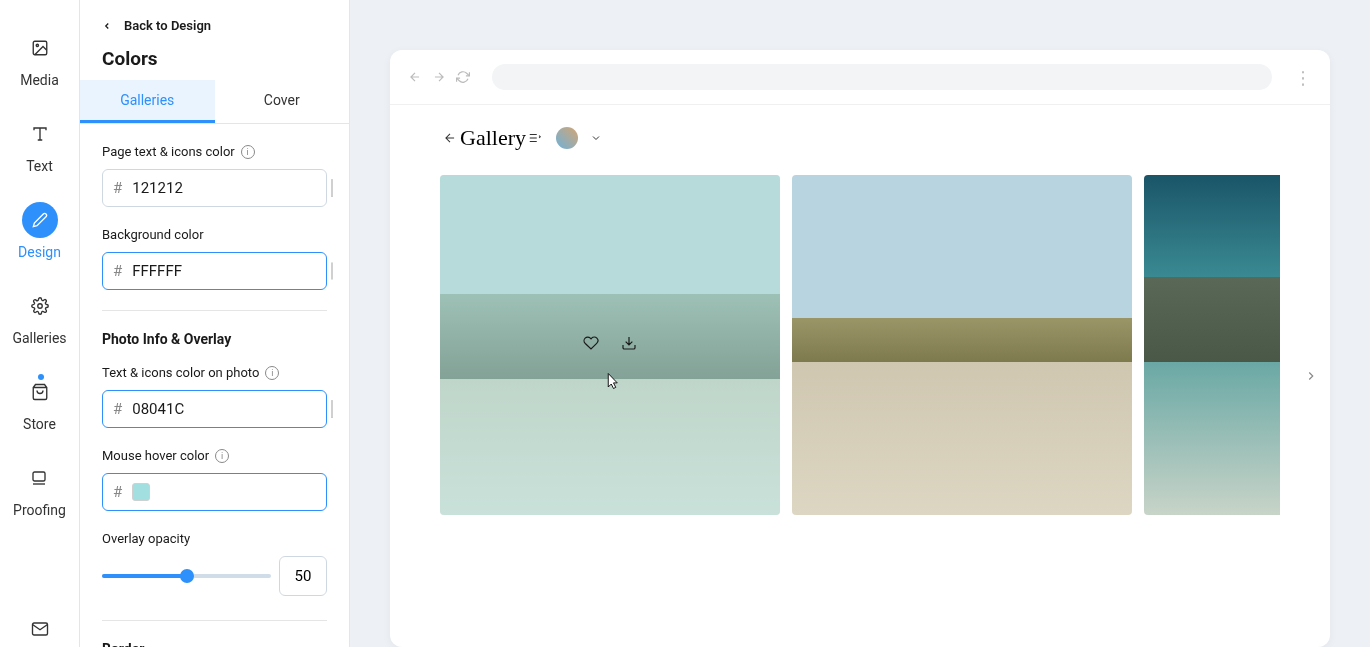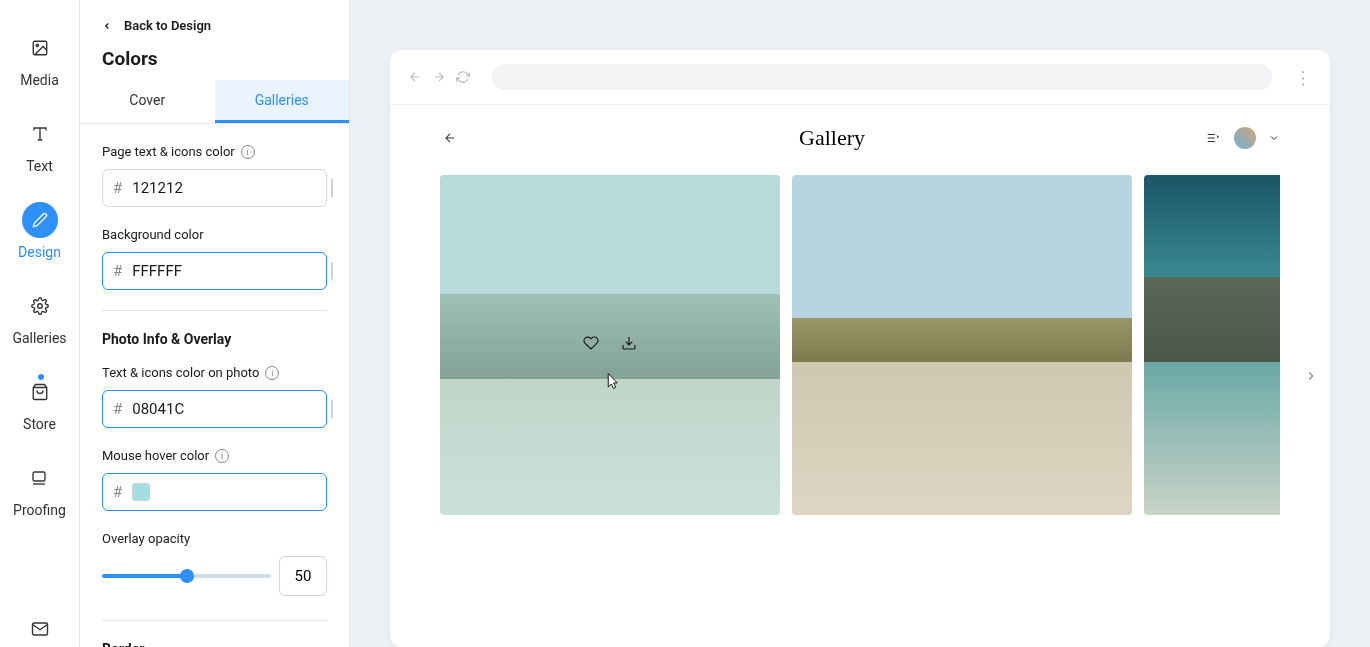--- a/index.html
+++ b/index.html
@@ -33,21 +33,21 @@
 .slider-fill{position:absolute;height:4px;background:#2e90fa;border-radius:2px;width:50%}
 .slider-thumb{position:absolute;width:14px;height:14px;background:#2e90fa;border-radius:50%;top:-5px;left:calc(50% - 7px)}
 .slider-val{width:48px;border:1px solid #cfd8e0;border-radius:6px;padding:10px 0;text-align:center;font-size:15px}
 .canvas{flex:1;background:#edf1f5;padding:50px 40px 0;overflow:hidden}
 .browser{background:#fff;border-radius:12px;box-shadow:0 2px 8px rgba(0,0,0,0.05);height:100%;display:flex;flex-direction:column}
 .browser-bar{display:flex;align-items:center;gap:10px;padding:14px 18px;border-bottom:1px solid #f0f0f0}
 .bar-btn{color:#bbb;cursor:pointer}
 .url-bar{flex:1;height:26px;background:#f2f4f6;border-radius:13px;margin:0 12px}
 .dots{color:#bbb;font-size:18px}
 .preview{flex:1;padding:20px 50px;position:relative}
-.preview-head{display:flex;align-items:center;justify-content:space-between;margin-bottom:24px}
+.preview-head{display:flex;align-items:center;margin-bottom:24px}
 .gallery-title{font-family:Georgia,serif;font-size:22px}
 .head-right{display:flex;align-items:center;gap:12px}
 .avatar{width:22px;height:22px;border-radius:50%;background:linear-gradient(45deg,#6fb1d8,#d4a574)}
 .gallery-row{display:flex;gap:12px;height:340px;overflow:hidden}
 .thumb{flex:0 0 340px;border-radius:4px;position:relative;overflow:hidden}
 .thumb.narrow{flex:0 0 144px}
 .t1{background:linear-gradient(180deg,#c8d8d6 0%,#c8d8d6 35%,#9ba895 35%,#6b6f5a 60%,#d8cdb8 60%,#e8e2d4 100%)}
 .t1::after{content:"";position:absolute;inset:0;background:rgba(162,223,224,0.45)}
 .t2{background:linear-gradient(180deg,#b8d4e0 0%,#b8d4e0 42%,#9b9668 42%,#7d7a4e 55%,#cfc7b0 55%,#ddd6c2 100%)}
 .t3{background:linear-gradient(180deg,#1a5568 0%,#3a8a92 30%,#5a6858 30%,#4a5848 55%,#6aa8a5 55%,#c8d4c8 100%)}
@@ -127,22 +127,22 @@
   <div class="panel-header">
     <div class="back">
       <svg width="10" height="10" viewBox="0 0 24 24" fill="none" stroke="currentColor" stroke-width="3">
           <path d="M15 18l-6-6 6-6"></path>
         </svg>
       <span>Back to Design</span>
     </div>
     <h2 class="panel-title">Colors</h2>
   </div>
   <div class="tabs">
+    <div class="tab active">Galleries</div>
     <div class="tab">Cover</div>
-    <div class="tab active">Galleries</div>
   </div>
   <div class="panel-body">
     <div class="field-label">
       <span>Page text &amp; icons color</span>
       <span class="info-icon">i</span>
     </div>
     <div class="color-input">
       <span class="hash">#</span>
       <input class="hex" value="121212" style="">
       <span class="swatch" style="background:#121212"></span>

